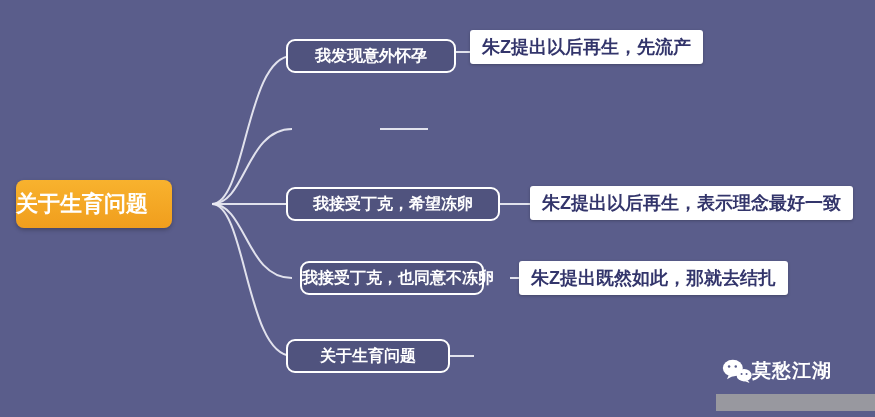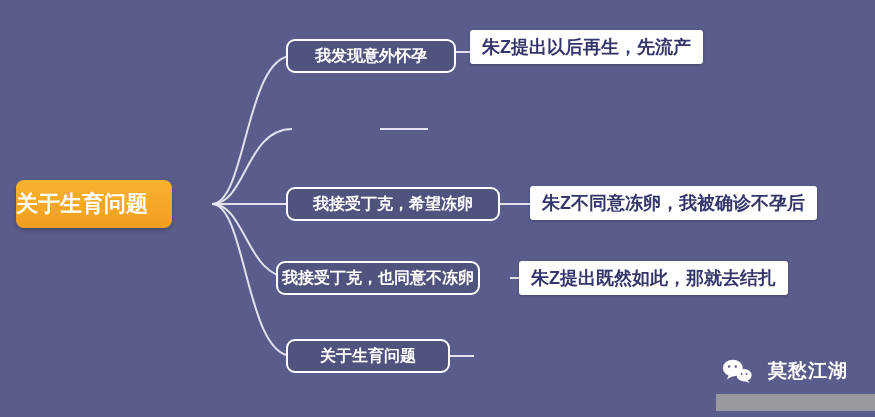--- a/index.html
+++ b/index.html
@@ -38,21 +38,21 @@
     border-radius:9px;color:#ffffff;
     font-size:16px;font-weight:700;text-align:center;
   }
   .right-node{
     height:34px;line-height:34px;padding:0 12px;
     background:var(--right-bg);color:var(--right-text);
     font-size:18px;font-weight:700;text-align:center;
     border-radius:3px;
     box-shadow:0 1px 3px rgba(0,0,0,.25);
   }
-  .watermark{position:absolute;left:722px;top:358px;z-index:3;display:flex;align-items:center;gap:16px;font-family:Liberation Mono, monospace;}
+  .watermark{position:absolute;left:722px;top:358px;z-index:3;display:flex;align-items:center;gap:0;font-family:Liberation Mono, monospace;}
   .watermark .wm-icon{width:30px;height:26px;display:block;}
   .watermark .wm-text{color:#ffffff;font-size:19px;font-weight:700;letter-spacing:1px;}
   .watermark-bar{
     position:absolute;left:716px;top:394px;width:159px;height:17px;
     background:var(--watermark-bar);z-index:3;
   }
 </style>
 </head>
 <body>
 
@@ -73,23 +73,23 @@
     <path d="M444,356 L474,356"></path>
   </svg>
 
   <div class="node root-node">关于生育问题</div>
 
   <div class="node mid-node" style="left:286px;top:39px;width:170px">我发现意外怀孕</div>
   <div class="node right-node" style="left:470px;top:30px">朱Z提出以后再生，先流产</div>
 
 
   <div class="node mid-node" style="left:286px;top:187px;width:214px">我接受丁克，希望冻卵</div>
-  <div class="node right-node" style="left:530px;top:186px">朱Z不同意冻卵，我被确诊不孕后</div>
+  <div class="node right-node" style="left:530px;top:186px">朱Z提出以后再生，表示理念最好一致</div>
 
-  <div class="node mid-node" style="left:276px;top:261px;width:204px">我接受丁克，也同意不冻卵</div>
+  <div class="node mid-node" style="left:300px;top:261px;width:184px">我接受丁克，也同意不冻卵</div>
   <div class="node right-node" style="left:519px;top:261px">朱Z提出既然如此，那就去结扎</div>
 
   <div class="node mid-node" style="left:286px;top:339px;width:164px">关于生育问题</div>
 
   <div class="watermark">
     <svg class="wm-icon" viewBox="0 0 36 30" xmlns="http://www.w3.org/2000/svg" aria-hidden="true">
       <ellipse cx="13" cy="11.5" rx="12" ry="10" fill="#ffffff"></ellipse>
       <path d="M8 20 L6 25 L13 21 Z" fill="#ffffff"></path>
       <circle cx="8.5" cy="9.5" r="1.5" fill="#5a5d8b"></circle>
       <circle cx="16.5" cy="9.5" r="1.5" fill="#5a5d8b"></circle>

